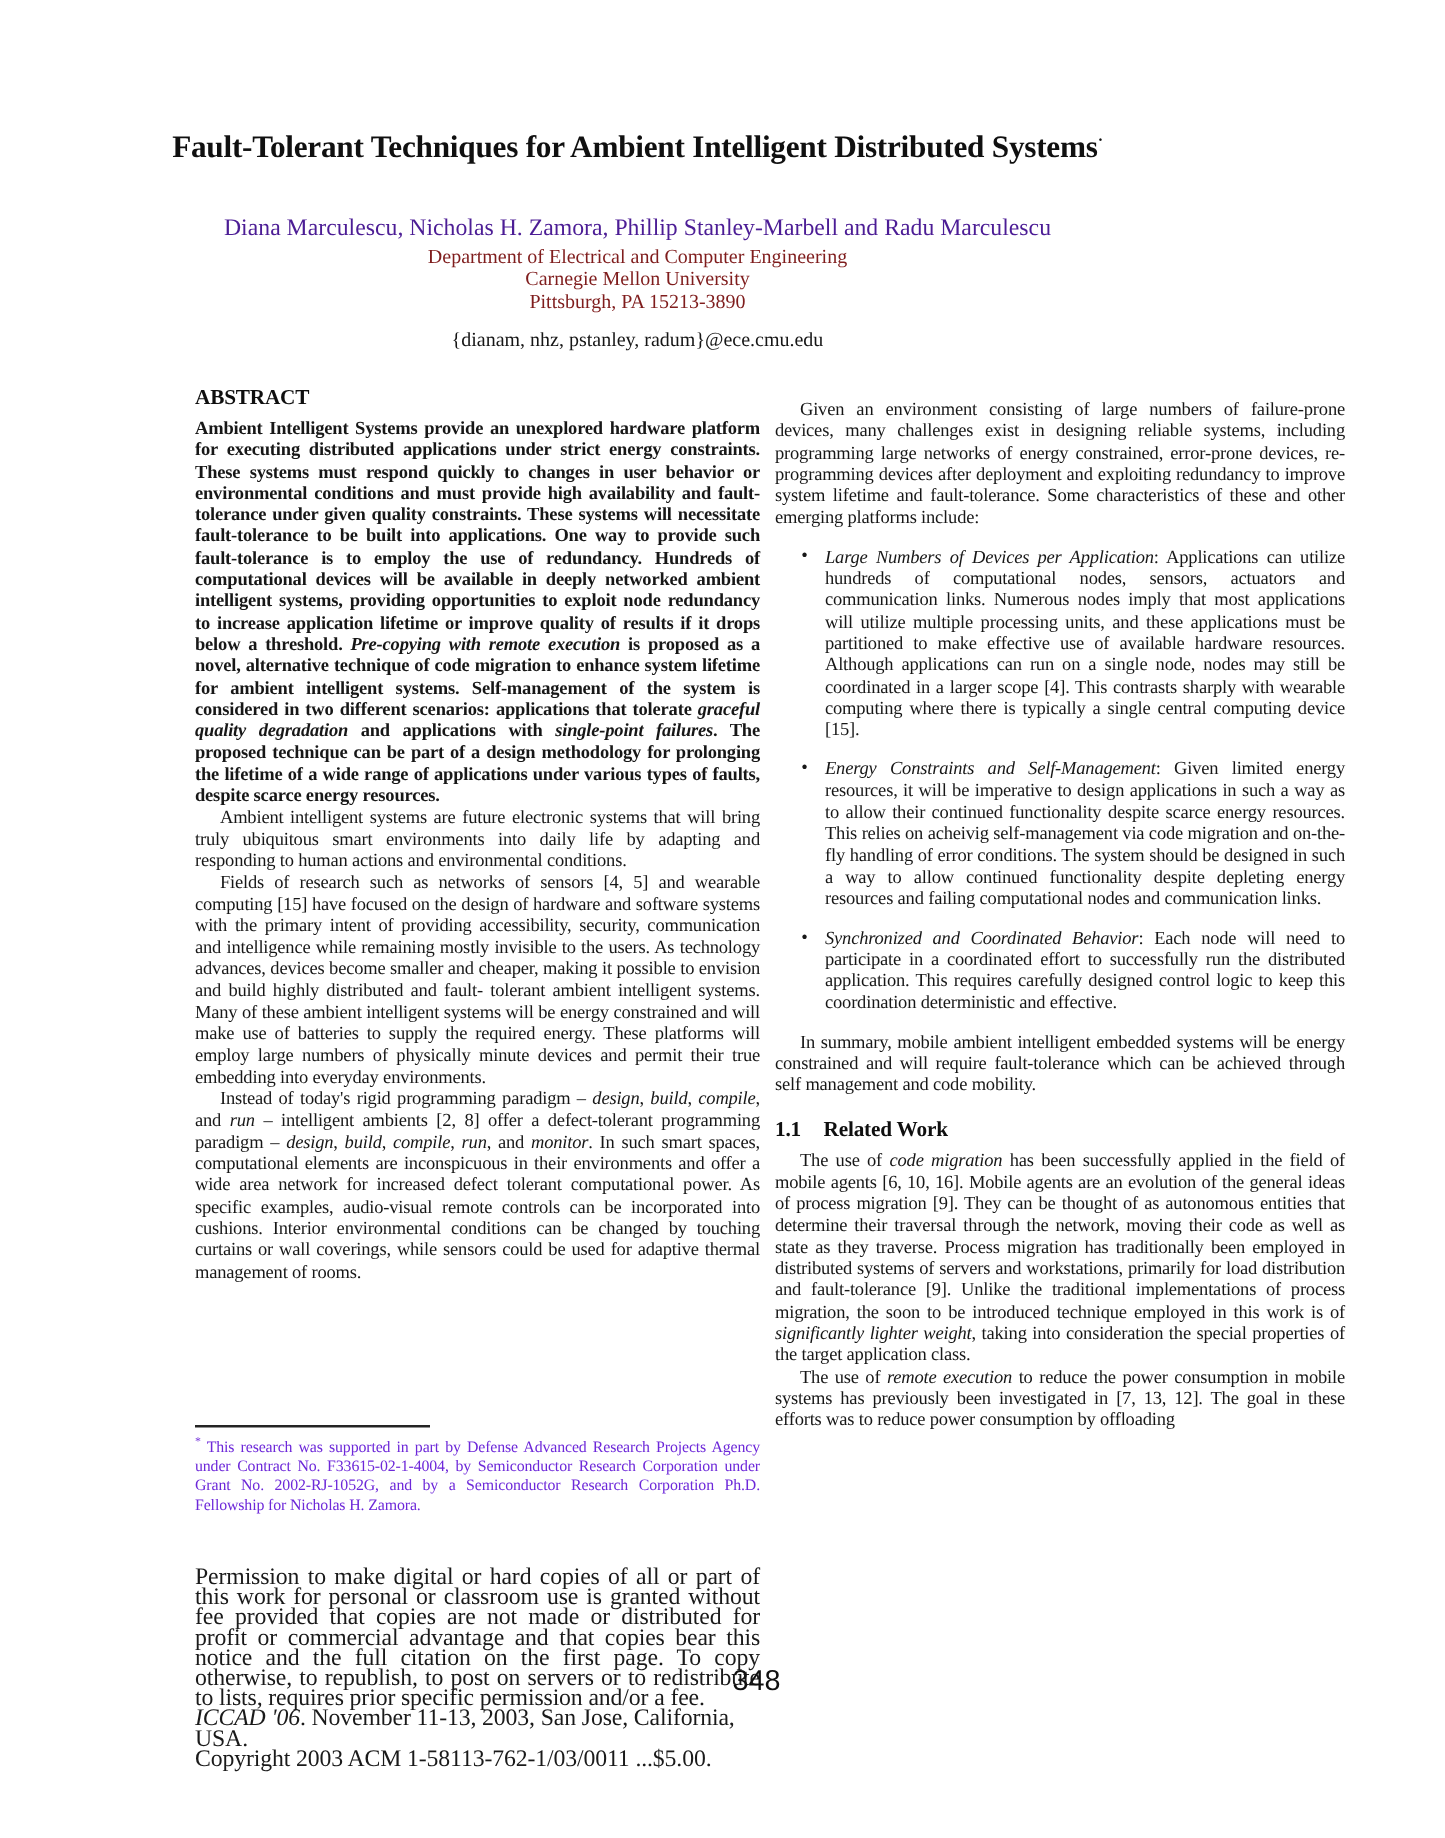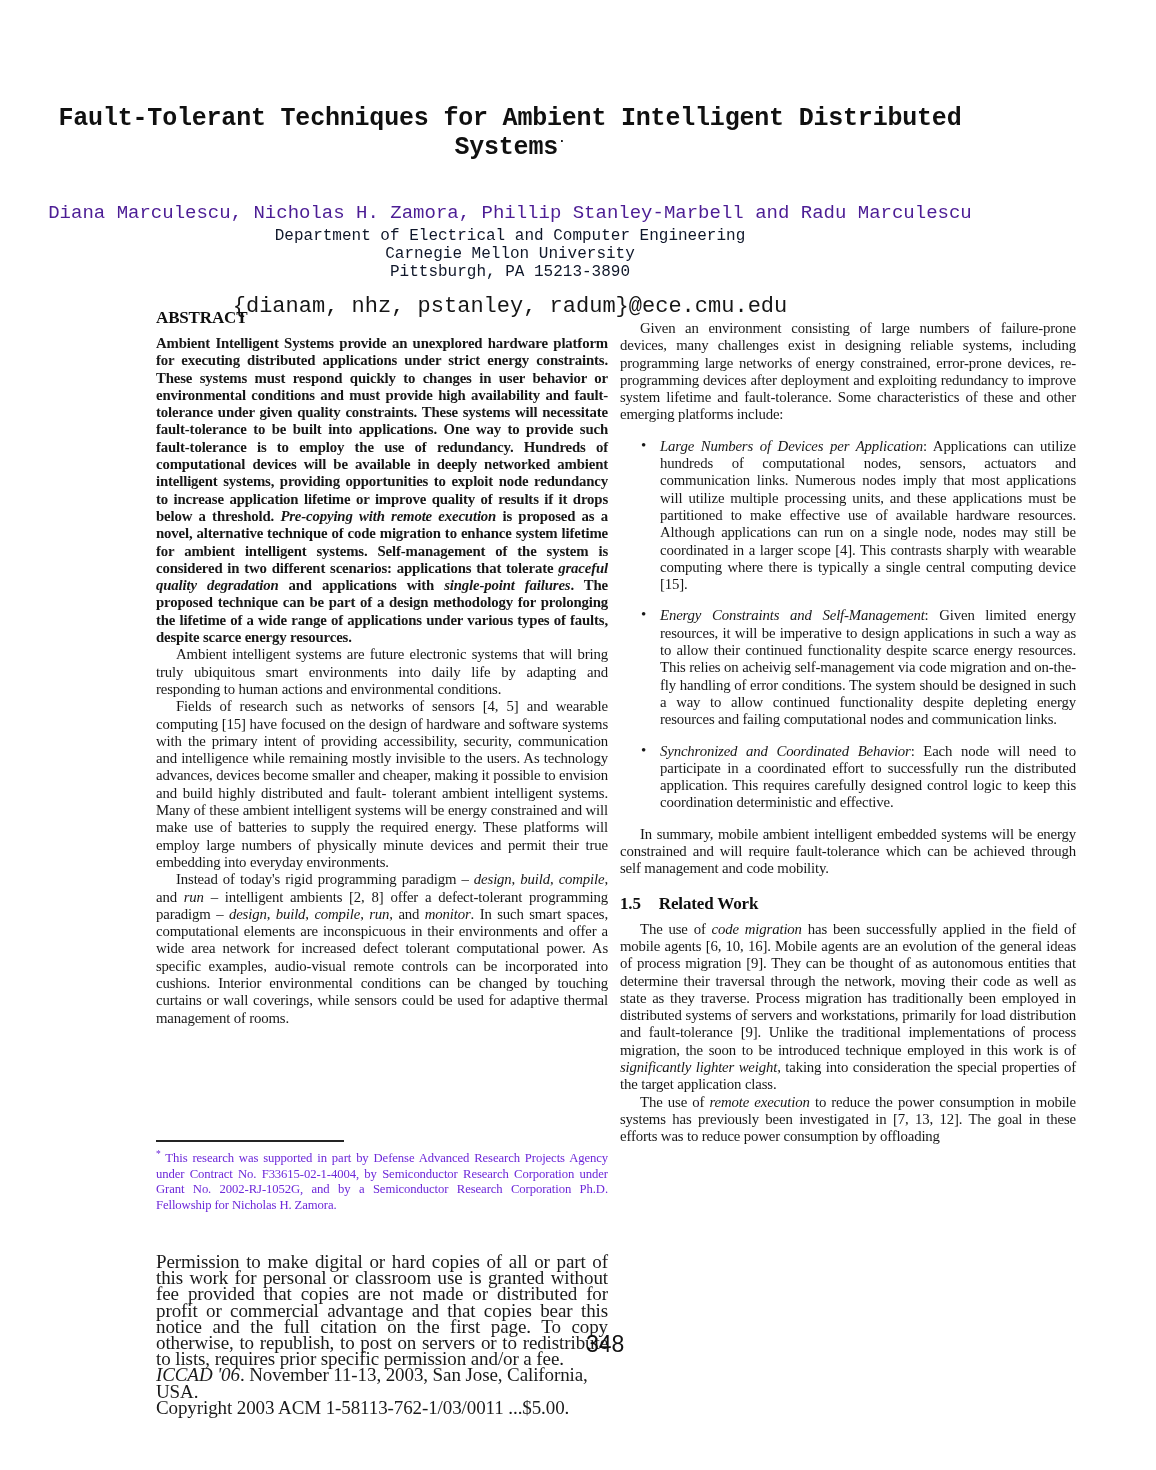--- a/index.html
+++ b/index.html
@@ -5,28 +5,28 @@
   html,body{margin:0;padding:0;}
   body{
     width:1156px;height:1470px;background:#ffffff;
     font-family:"Liberation Serif", serif;color:#1b1b1b;
     -webkit-font-smoothing:antialiased;
   }
   .page{position:relative;width:1156px;height:1470px;background:#ffffff;overflow:hidden;}
 
   
   .hdr{position:absolute;left:0;top:0;width:1020px;text-align:center;
-       font-family:Liberation Mono, monospace;}
+       font-family:Liberation Serif, serif;}
   .title{margin:104px 40px 0 40px;font-size:25px;font-weight:bold;color:#101010;
          letter-spacing:-0.2px;}
   .title sup{font-size:13px;vertical-align:super;}
   .authors{margin-top:40px;font-size:19px;color:#4c1d95;}
-  .affil{font-size:16px;line-height:18px;color:#0f172a;}
+  .affil{font-size:16px;line-height:18px;color:#7f1d1d;}
   .affil.first{margin-top:3px;}
-  .email{margin-top:13px;font-size:22px;color:#161616;}
+  .email{margin-top:13px;font-size:16px;color:#161616;}
 
   
   .col{position:absolute;top:308px;font-size:14.8px;line-height:17.3px;
        letter-spacing:-0.15px;color:#171717;}
   .col.left{left:156px;width:452px;}
   .col.right{left:620px;width:456px;margin-top:12px;}
   h2{font-size:17px;line-height:20px;margin:0 0 7px 0;color:#0f0f0f;
      font-family:"Liberation Serif", serif;}
   h2.numbered{margin-top:16px;}
   h2 .secnum{margin-right:14px;}
@@ -94,20 +94,20 @@
   <div class="pagenum">348</div>
 
   <section class="col right">
     <p class="para indent justify">Given an environment consisting of large numbers of failure-prone devices, many challenges exist in designing reliable systems, including programming large networks of energy constrained, error-prone devices, re-programming devices after deployment and exploiting redundancy to improve system lifetime and fault-tolerance. Some characteristics of these and other emerging platforms include:</p>
     <ul class="bullets">
         <li><span class="bullet">•</span><i>Large Numbers of Devices per Application</i>: Applications can utilize hundreds of computational nodes, sensors, actuators and communication links.  Numerous nodes imply that most applications will utilize multiple processing units, and these applications must be partitioned to make effective use of available hardware resources.  Although applications can run on a single node, nodes may still be coordinated in a larger scope [4].  This contrasts sharply with wearable computing where there is typically a single central computing device [15].</li>
         <li><span class="bullet">•</span><i>Energy Constraints and Self-Management</i>: Given limited energy resources, it will be imperative to design applications in such a way as to allow their continued functionality despite scarce energy resources.  This relies on acheivig self-management via code migration and on-the-fly handling of error conditions.  The system should be designed in such a way to allow continued functionality despite depleting energy resources and failing computational nodes and communication links.</li>
         <li><span class="bullet">•</span><i>Synchronized and Coordinated Behavior</i>: Each node will need to participate in a coordinated effort to successfully run the distributed application.  This requires carefully designed control logic to keep this coordination deterministic and effective.</li>
       </ul>
     <p class="para indent justify">In summary, mobile ambient intelligent embedded systems will be energy constrained and will require fault-tolerance which can be achieved through self management and code mobility.</p>
-    <h2 class="numbered sub"><span class="secnum">1.5</span><span>Related Work</span></h2>
+    <h2 class="numbered sub"><span class="secnum">1.1</span><span>Related Work</span></h2>
     <div>
         <p class="para indent justify">The use of <i>code migration</i> has been successfully applied in the field of mobile agents [6, 10, 16].  Mobile agents are an evolution of the general ideas of process migration [9].  They can be thought of as autonomous entities that determine their traversal through the network, moving their code as well as state as they traverse. Process migration has traditionally been employed in distributed systems of servers and workstations, primarily for load distribution and fault-tolerance [9]. Unlike the traditional implementations of process migration, the soon to be introduced technique employed in this work is of <i>significantly lighter weight</i>, taking into consideration the special properties of the target application class.</p>
         <p class="para indent justify">The use of <i>remote execution</i> to reduce the power consumption in mobile systems has previously been investigated in [7, 13, 12].  The goal in these efforts was to reduce power consumption by offloading</p>
       </div>
   </section>
 
 </div>
 
 </body></html>

